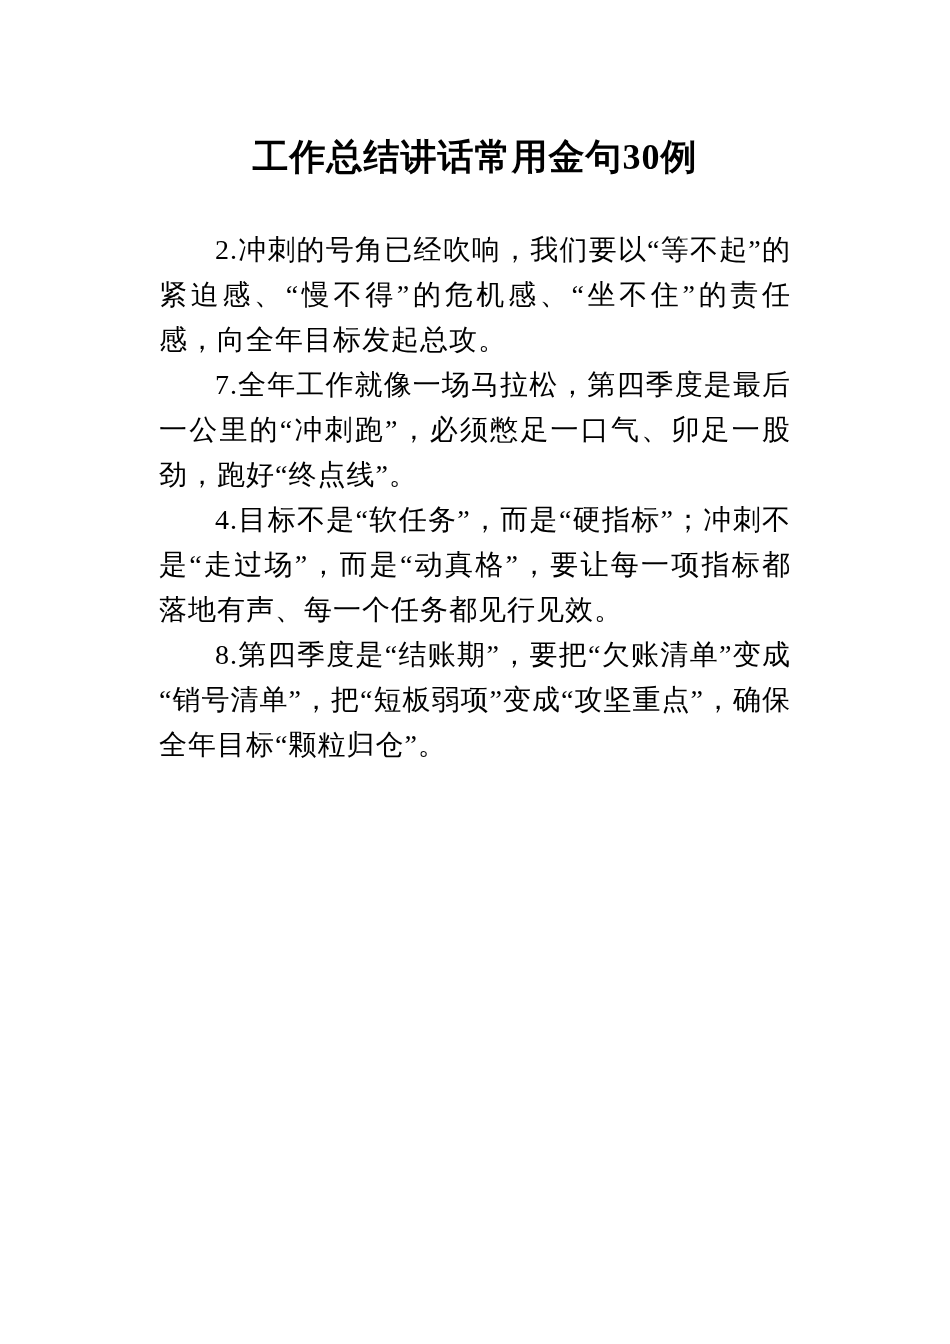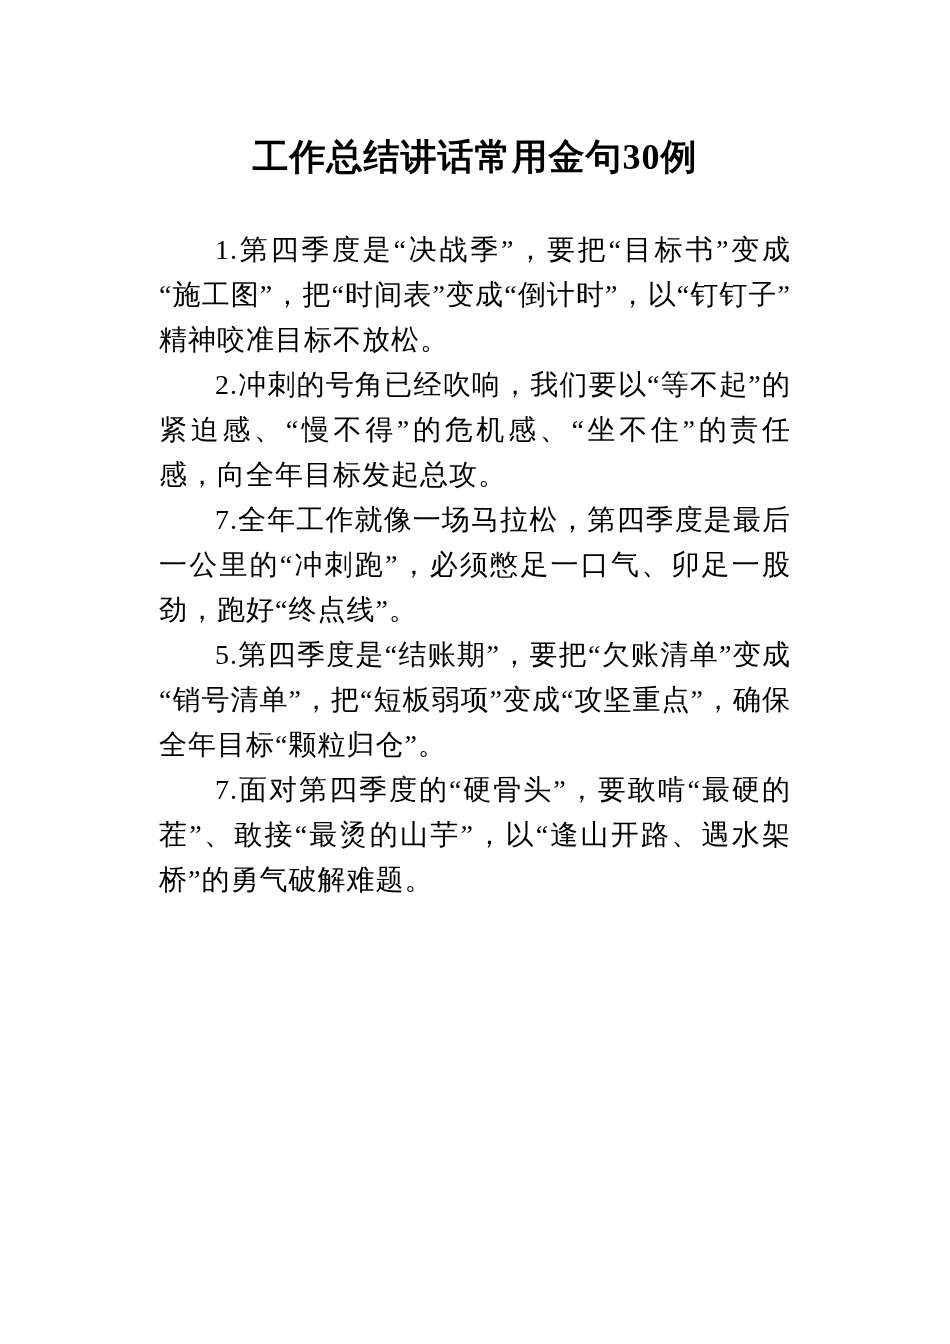--- a/index.html
+++ b/index.html
@@ -38,19 +38,18 @@
     word-break: break-all;
   }
 </style>
 </head>
 <body>
 
 <div class="page">
   <h1 class="doc-title">工作总结讲话常用金句30例</h1>
 
   <div class="doc-body">
-    <p class="para">1.第四季度是“决战季”，要把“目标书”变成“施工图”，把“时间表”变成“倒计时”，以“钉钉子”精神咬准目标不放松。</p>
     <p class="para">2.冲刺的号角已经吹响，我们要以“等不起”的紧迫感、“慢不得”的危机感、“坐不住”的责任感，向全年目标发起总攻。</p>
     <p class="para">7.全年工作就像一场马拉松，第四季度是最后一公里的“冲刺跑”，必须憋足一口气、卯足一股劲，跑好“终点线”。</p>
-    <p class="para">5.第四季度是“结账期”，要把“欠账清单”变成“销号清单”，把“短板弱项”变成“攻坚重点”，确保全年目标“颗粒归仓”。</p>
-    <p class="para">7.面对第四季度的“硬骨头”，要敢啃“最硬的茬”、敢接“最烫的山芋”，以“逢山开路、遇水架桥”的勇气破解难题。</p>
+    <p class="para">4.目标不是“软任务”，而是“硬指标”；冲刺不是“走过场”，而是“动真格”，要让每一项指标都落地有声、每一个任务都见行见效。</p>
+    <p class="para">8.第四季度是“结账期”，要把“欠账清单”变成“销号清单”，把“短板弱项”变成“攻坚重点”，确保全年目标“颗粒归仓”。</p>
   </div>
 </div>
 
 </body></html>

